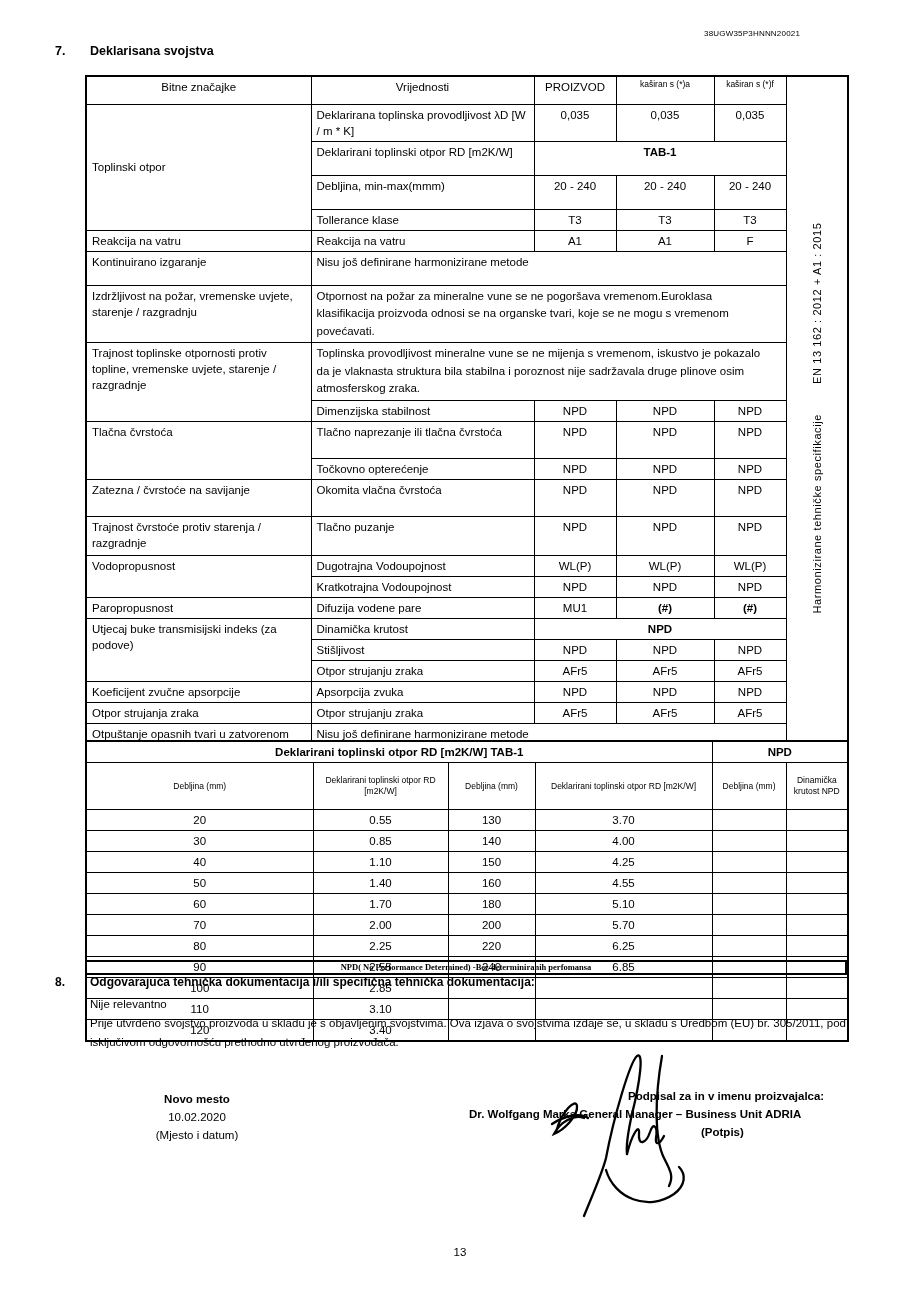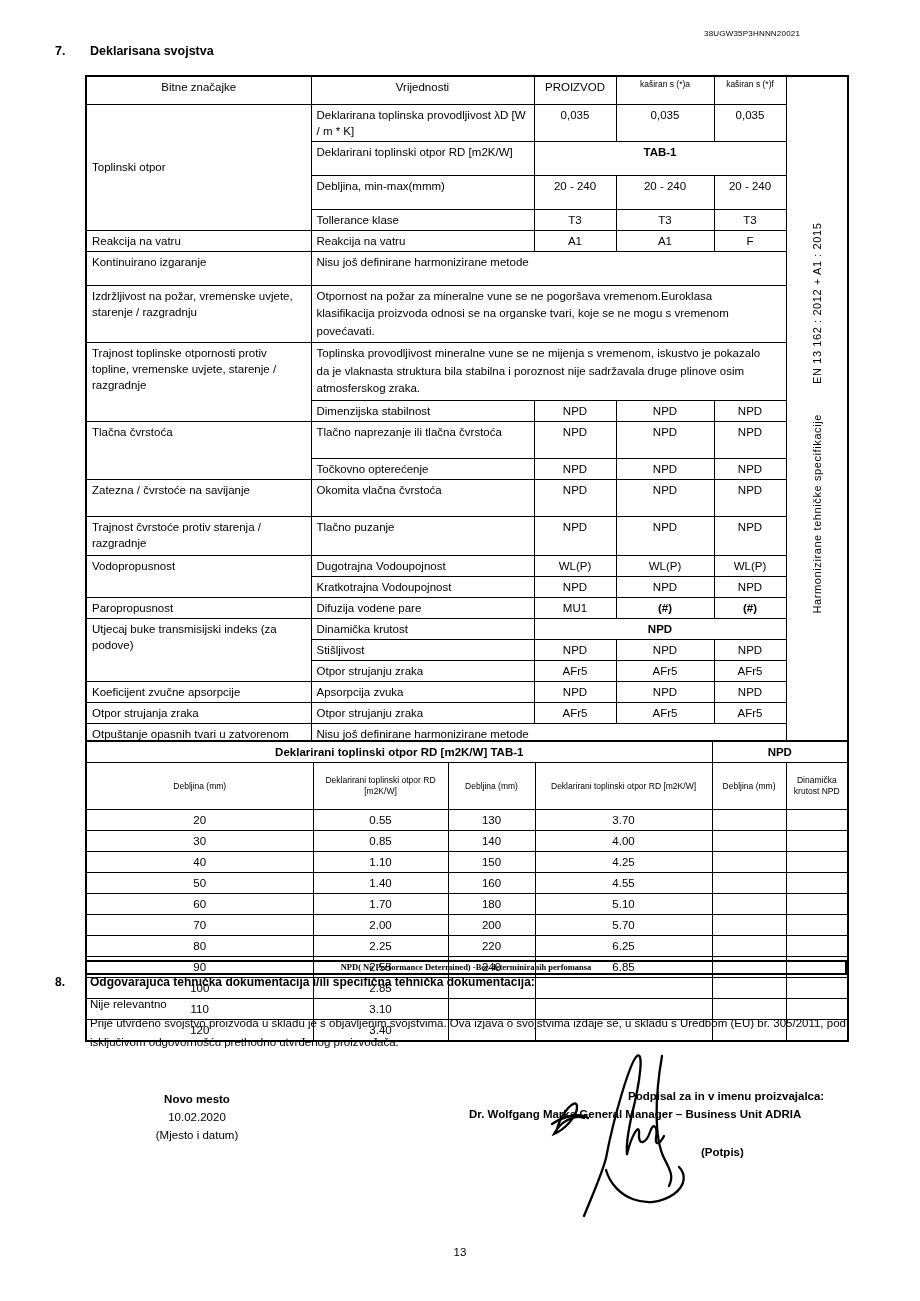--- a/index.html
+++ b/index.html
@@ -42,21 +42,21 @@
   .sec8 { position:absolute; left:55px; top:975px; width:812px; font-size:11.5px; }
   .sec8 .head { font-weight:bold; font-size:12px; }
   .sec8 .head .num { display:inline-block; width:35px; }
   .sec8 .body { margin-left:35px; margin-top:6px; line-height:19px; }
   .sec8 .body p { margin:0; }
 
   .place-block { position:absolute; left:97px; top:1090px; width:200px;
                  text-align:center; font-size:11.5px; line-height:18px; }
   .sign-l1 { position:absolute; left:628px; top:1090px; font-size:11.5px; font-weight:bold; }
   .sign-l2 { position:absolute; left:469px; top:1108px; font-size:11.5px; font-weight:bold; }
-  .sign-l3 { position:absolute; left:701px; top:1126px; font-size:11.5px; font-weight:bold;margin-top:20px; }
+  .sign-l3 { position:absolute; left:701px; top:1126px; font-size:11.5px; font-weight:bold; }
 
   .sig { position:absolute; left:540px; top:1046px; z-index:3; pointer-events:none; }
 
   .pageno { position:absolute; left:0; right:0; top:1246px; text-align:center; font-size:11.5px; }
 </style>
 </head>
 <body>
 
 <div class="page">
 

